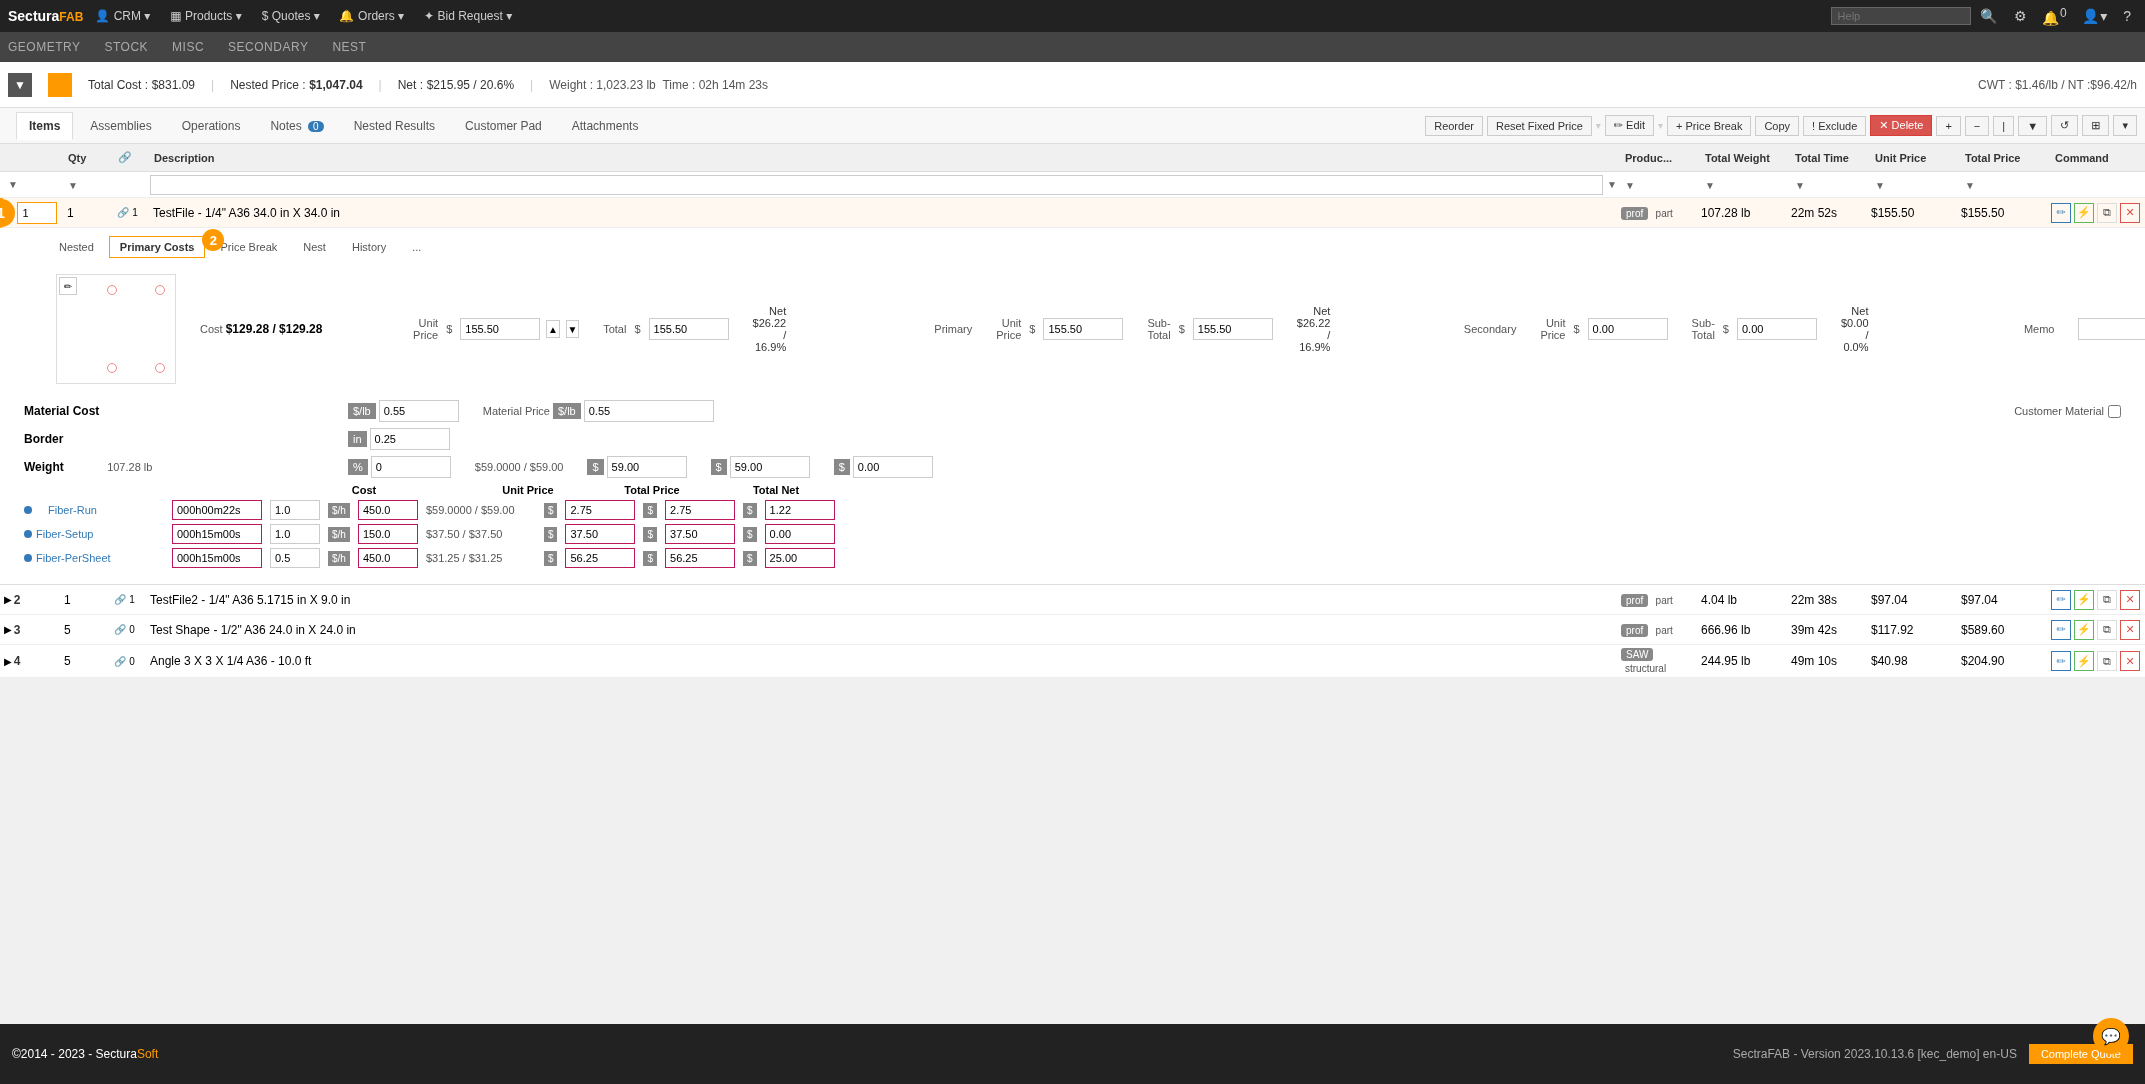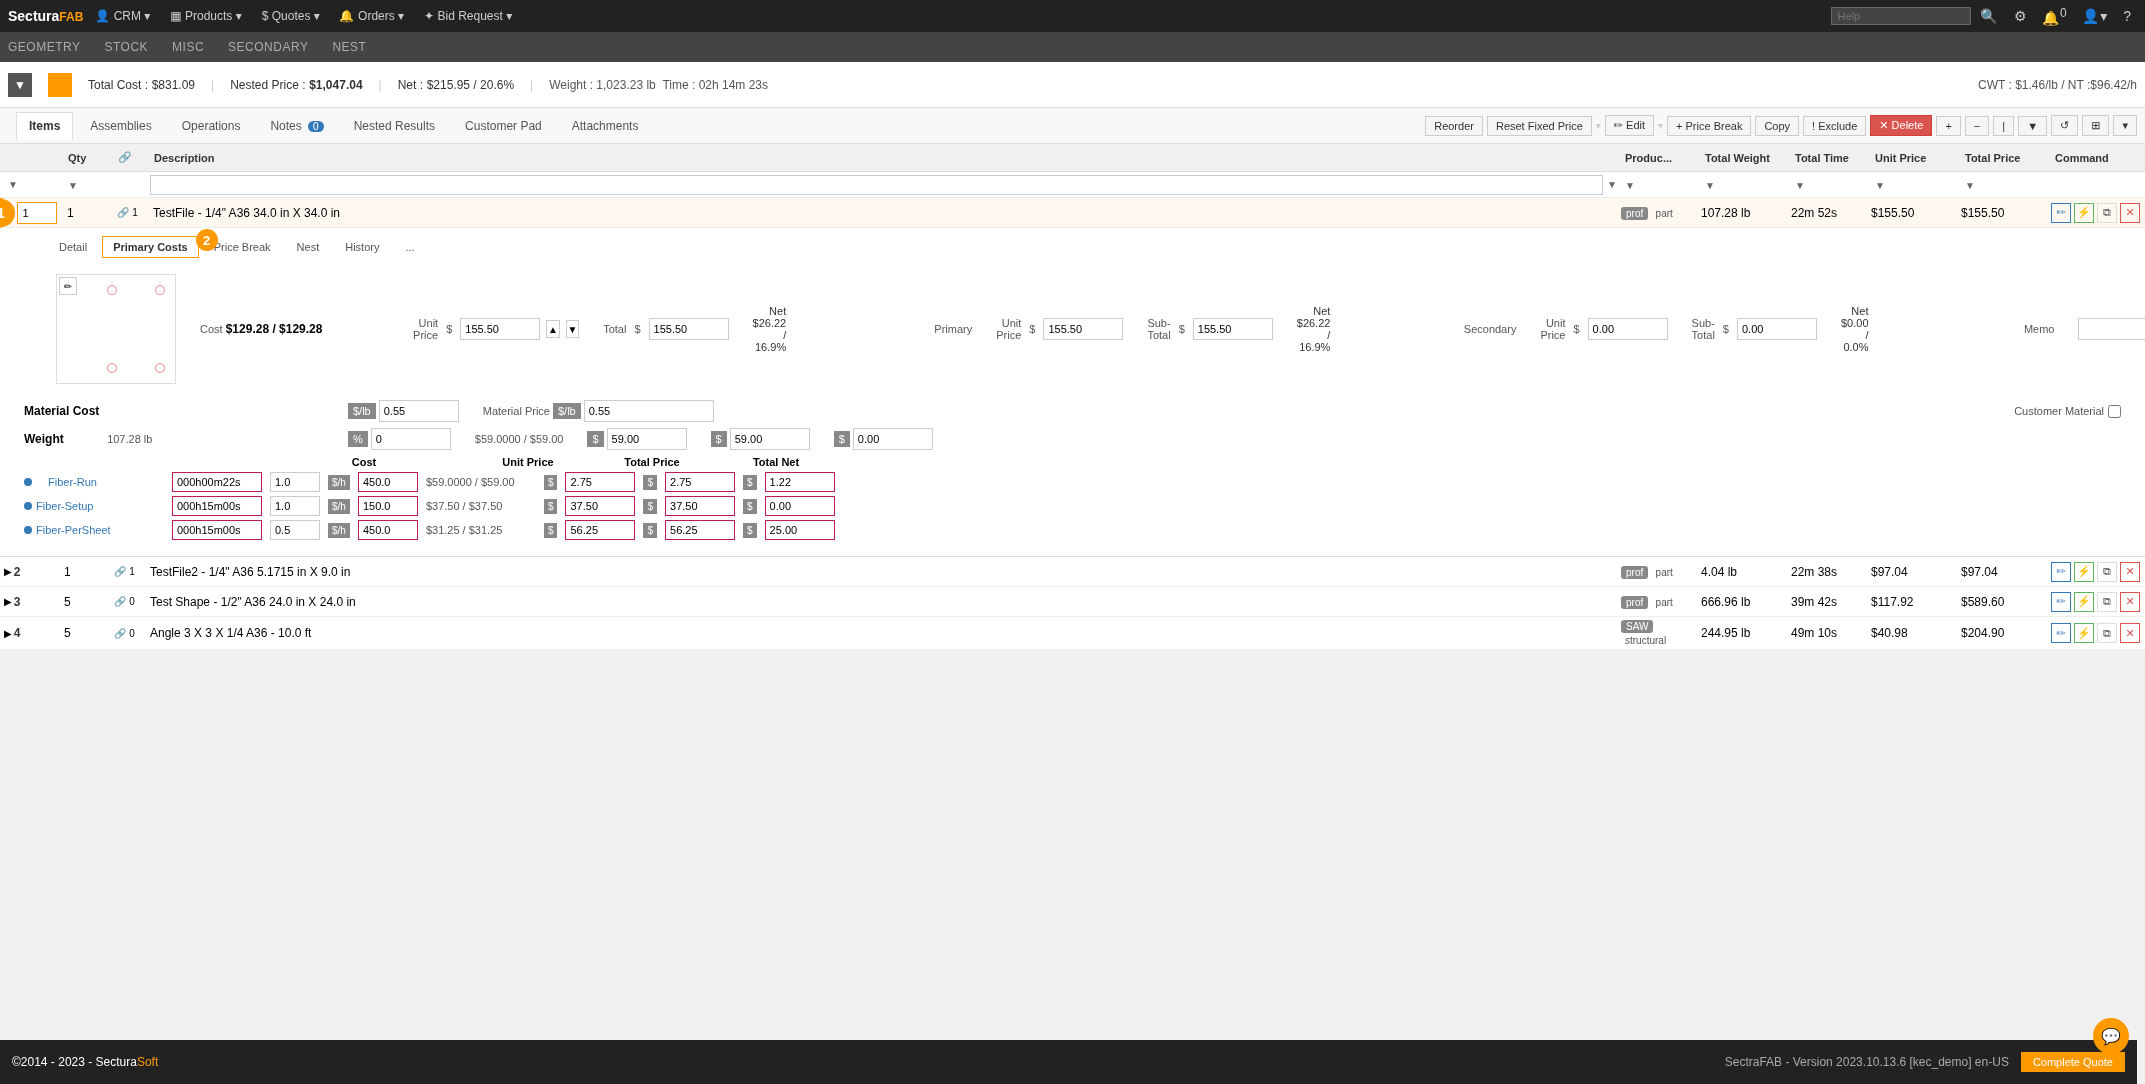--- a/index.html
+++ b/index.html
@@ -303,25 +303,25 @@
       border-radius: 50%;
       display: flex; align-items: center; justify-content: center;
       font-size: 14px;
       font-weight: bold;
     }
 
     
     .footer {
       position: fixed;
       bottom: 0;
-      left: 0; right: 8px;
+      left: 0; right: 0;
       background: #222;
       color: #aaa;
       font-size: 11px;
-      padding: 12px 12px;
+      padding: 20px 12px;
       display: flex;
       align-items: center;
       gap: 8px;
     }
     .footer .logo-footer { color: #fff; }
     .footer .logo-footer span { color: #f90; }
     .footer-right { margin-left: auto; display: flex; align-items: center; gap: 12px; }
     .complete-btn {
       background: #f90;
       color: #fff;
@@ -540,21 +540,21 @@
         <div class="cmd-icon blue">✏</div>
         <div class="cmd-icon green">⚡</div>
         <div class="cmd-icon">⧉</div>
         <div class="cmd-icon red">✕</div>
       </div>
     </div>
   </div>
 
   <div class="detail-panel">
     <div class="detail-tabs">
-      <div class="detail-tab">Detail</div>
+      <div class="detail-tab">Nested</div>
       <div class="detail-tab active" style="position:relative;">
         Primary Costs
         <span style="position:absolute;top:-8px;right:-20px;background:#f90;color:#fff;border-radius:50%;width:22px;height:22px;display:flex;align-items:center;justify-content:center;font-size:13px;font-weight:bold;">2</span>
       </div>
       <div class="detail-tab">Price Break</div>
       <div class="detail-tab">Nest</div>
       <div class="detail-tab">History</div>
       <div class="detail-tab">...</div>
     </div>
 
@@ -659,20 +659,29 @@
           <span class="cost-label">Material Price</span>
           <span style="background:#888;color:#fff;padding:2px 5px;font-size:11px;">$/lb</span>
           <input class="mat-input" type="text" value="0.55" style="width: 130px;">
         </div>
         <div style="margin-left:auto;display:flex;align-items:center;gap:4px;">
           <span class="cost-label">Customer Material</span>
           <input type="checkbox" style="">
         </div>
       </div>
 
+      <div style="display:flex;gap:24px;align-items:center;margin-bottom:6px;">
+        <div style="width:300px;">
+          <strong>Border</strong>
+        </div>
+        <div style="display:flex;align-items:center;gap:3px;">
+          <span style="background:#888;color:#fff;padding:2px 5px;font-size:11px;">in</span>
+          <input class="mat-input" type="text" value="0.25" style="">
+        </div>
+      </div>
 
       <div style="display:flex;gap:24px;align-items:center;margin-bottom:6px;">
         <div style="width:300px;">
           <strong>Weight</strong>
           <span style="margin-left:40px;font-size:11px;color:#555;">107.28 lb</span>
         </div>
         <div style="display:flex;align-items:center;gap:3px;">
           <span style="background:#888;color:#fff;padding:2px 5px;font-size:11px;">%</span>
           <input class="mat-input" type="text" value="0" style="">
         </div>

